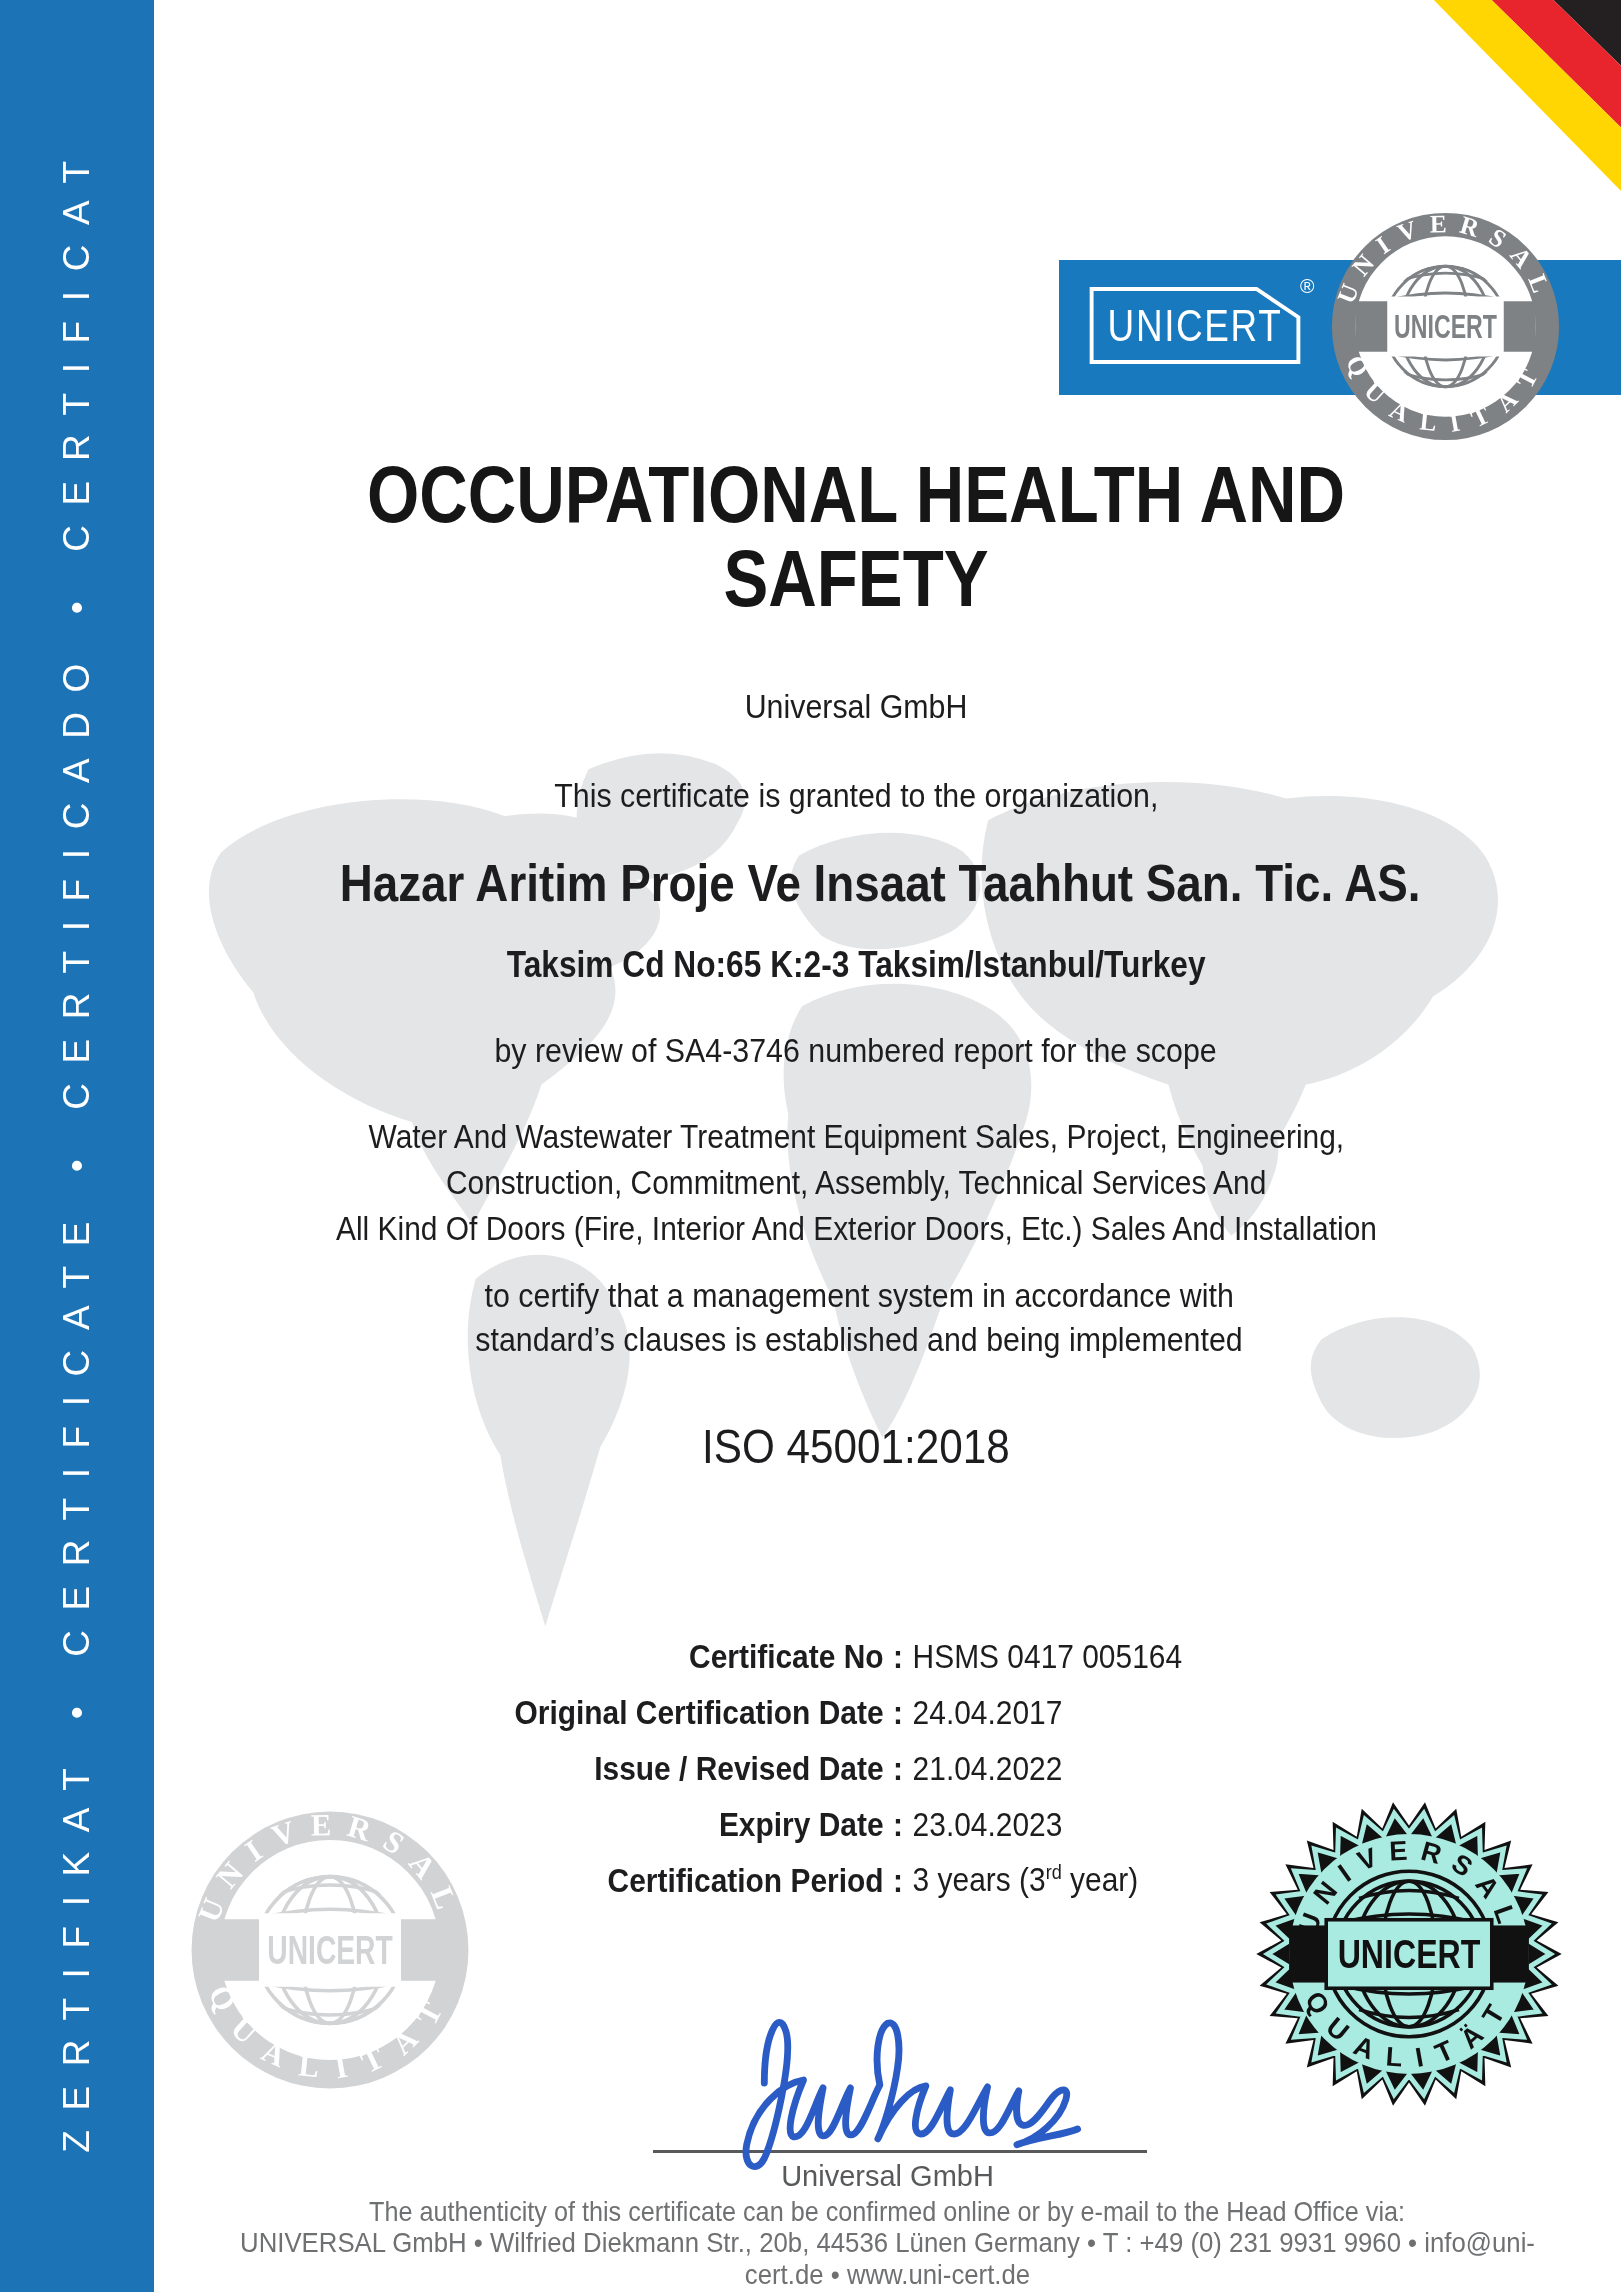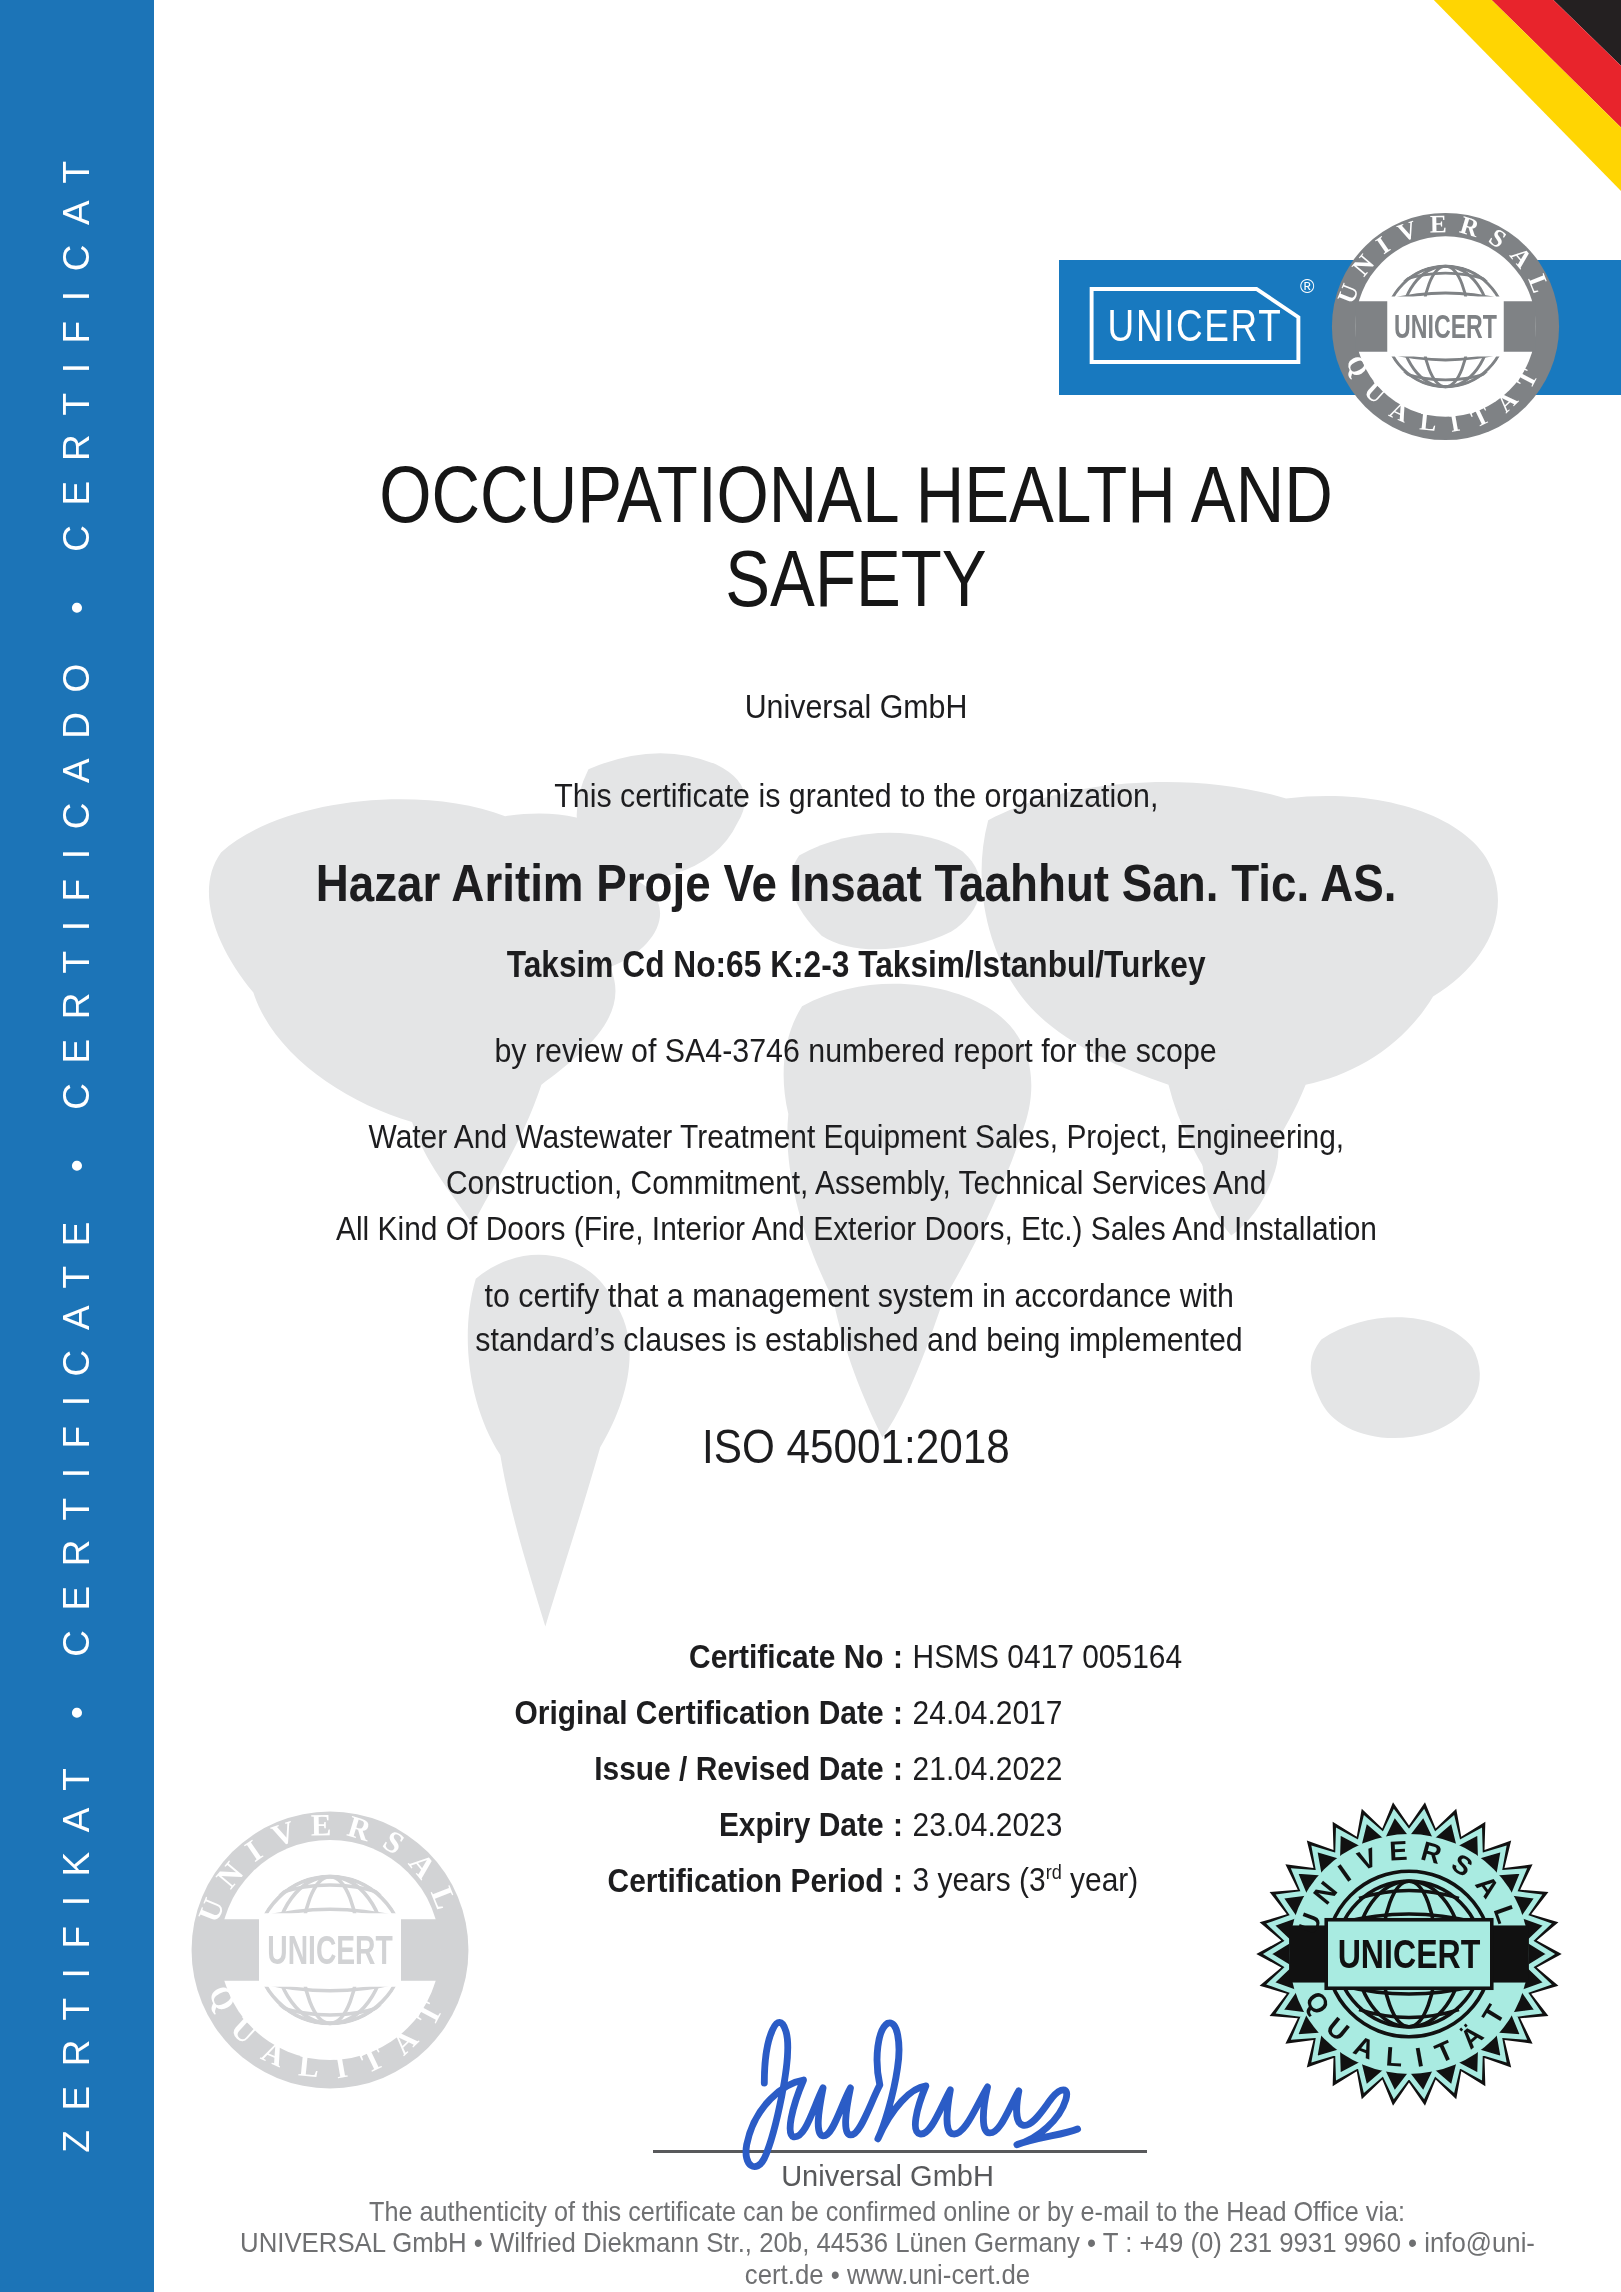--- a/index.html
+++ b/index.html
@@ -22,24 +22,24 @@
   .bar{left:1059px;top:260px;width:563px;height:135px;background:var(--header-blue);}
   .logoBox{left:1088px;top:286px;width:214px;height:79px;}
   .logoText{left:1088px;top:286px;width:214px;height:79px;display:flex;align-items:center;justify-content:center;
     color:#fff;font-size:45px;letter-spacing:2px;transform:scaleX(.82);}
   .regMark{left:1300px;top:275px;color:#fff;font-size:19.6px;}
   
   .cblock{position:absolute;left:154px;width:1404px;text-align:center;}
   .narrow{display:inline-block;transform:scaleX(.84);transform-origin:50% 50%;}
   .narrow88{display:inline-block;transform:scaleX(.88);transform-origin:50% 50%;}
   .narrow92{display:inline-block;transform:scaleX(.92);transform-origin:50% 50%;}
-  .title{top:453px;font-size:80px;font-weight:normal;line-height:84px;color:#161616;}
+  .title{top:453px;font-size:80px;font-weight:bold;line-height:84px;color:#161616;}
   .issuer{top:688px;font-size:33px;}
   .granted{top:777px;font-size:33px;}
-  .org{top:853px;font-size:52px;font-weight:bold;}
+  .org{top:853px;font-size:52px;font-weight:bold;margin-left:24px;}
   .addr{top:944px;font-size:36px;font-weight:bold;}
   .review{top:1032px;font-size:33px;}
   .scope{top:1113px;font-size:34px;font-weight:normal;line-height:46px;}
   .certify{top:1274px;font-size:33px;line-height:44px;padding-left:6px;}
   .iso{top:1419px;font-size:48px;font-weight:normal;}
   
   .details{top:1628px;margin-left:39px;}
   .drow{display:flex;height:56px;align-items:center;font-size:34px;transform:scaleX(.88);}
   .dlbl{flex:0 0 689px;text-align:right;font-weight:bold;}
   .dcol{flex:0 0 33px;text-align:center;font-weight:bold;}

